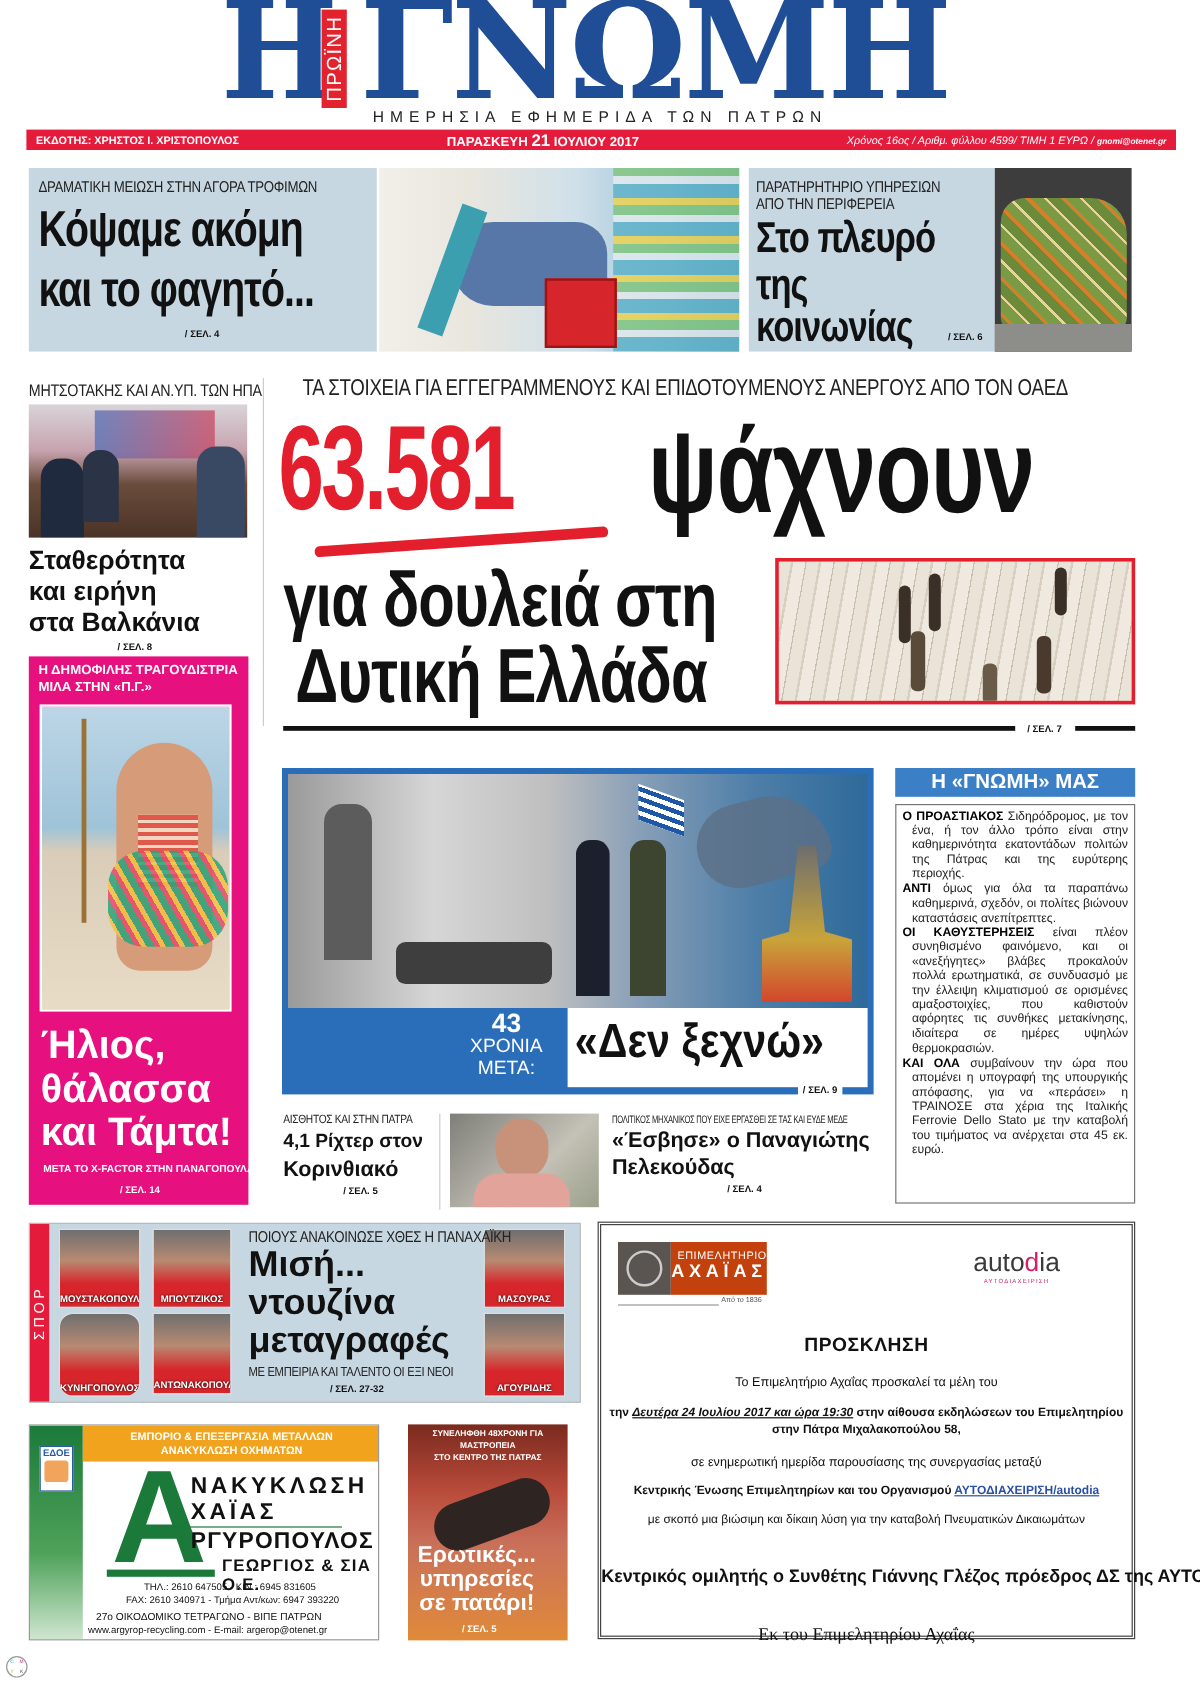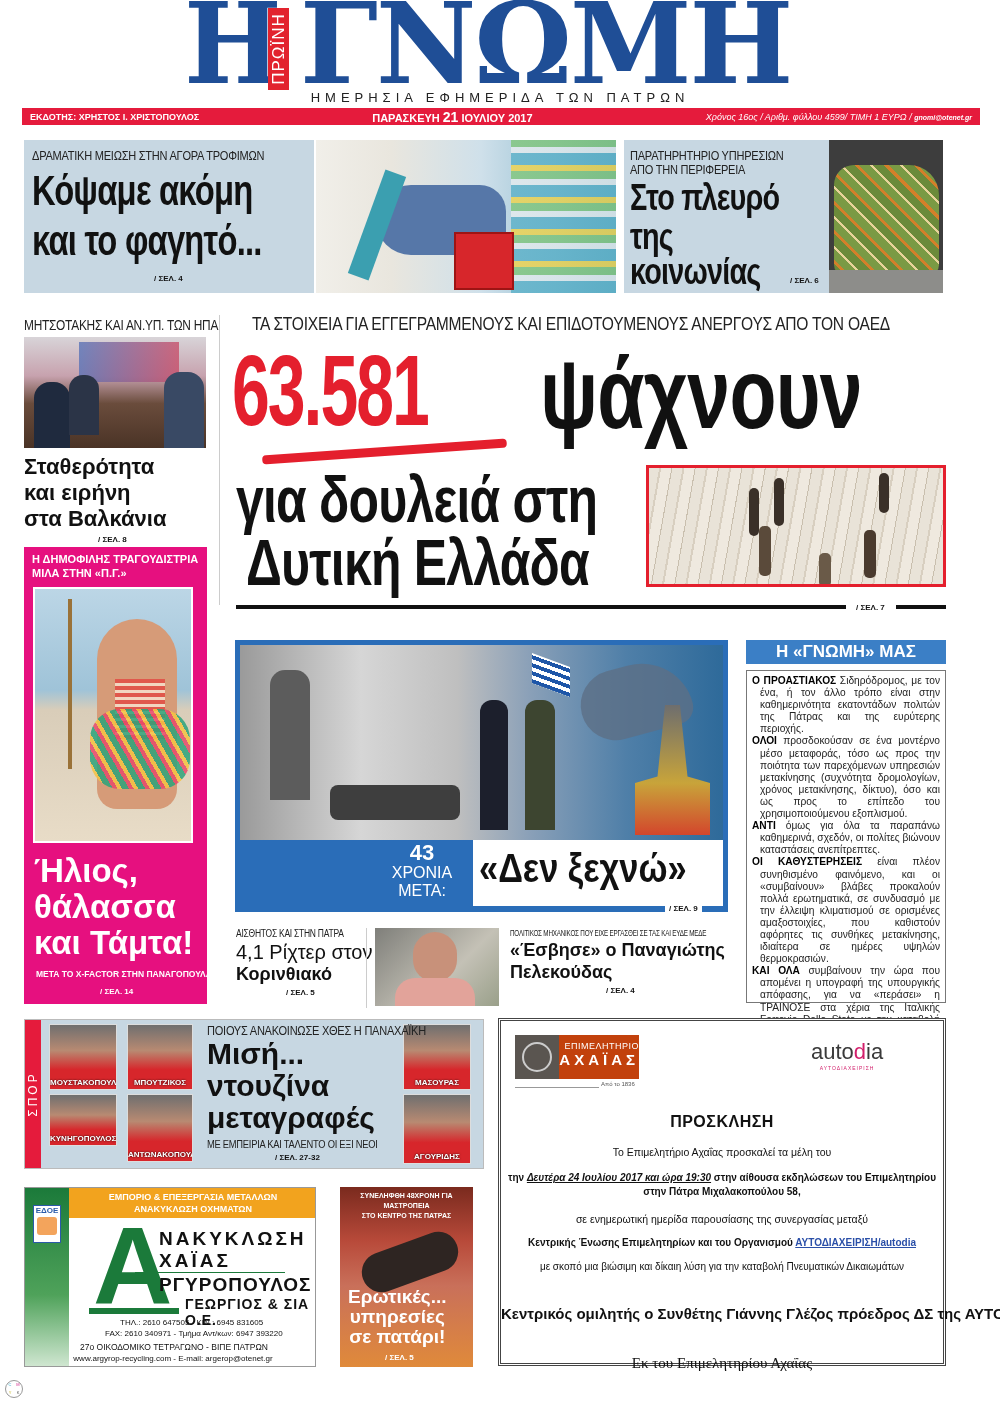--- a/index.html
+++ b/index.html
@@ -166,21 +166,21 @@
     <div style="font-size:16px;line-height:18px;">ΜΕΤΑ:</div>
   </div>
   <div class="abs" style="left:238px;top:200px;width:250px;height:66px;background:#fff;">
     <div style="position:absolute;left:6px;top:4px;font-weight:bold;font-size:40px;line-height:48px;color:#111;transform:scaleX(0.86);transform-origin:left;white-space:nowrap;">«Δεν ξεχνώ»</div>
   </div>
   <div class="abs sel" style="left:430px;top:264px;background:#fff;padding:0 4px;">/ ΣΕΛ. 9</div>
 </div>
 
 <div class="abs" style="left:236px;top:928px;width:130px;height:80px;">
   <div class="kicker" style="font-size:10px;">ΑΙΣΘΗΤΟΣ ΚΑΙ ΣΤΗΝ ΠΑΤΡΑ</div>
-  <div style="font-weight:normal;font-size:20px;line-height:22px;margin-top:2px;white-space:nowrap;">4,1 Ρίχτερ στον</div>
+  <div style="font-weight:bold;font-size:16px;line-height:22px;margin-top:2px;white-space:nowrap;">4,1 Ρίχτερ στον</div>
   <div style="font-weight:bold;font-size:18px;line-height:22px;">Κορινθιακό</div>
   <div class="sel" style="margin-top:3px;margin-left:50px;">/ ΣΕΛ. 5</div>
 </div>
 <div class="abs sep-v" style="left:366px;top:928px;height:80px;"></div>
 <div class="abs photo" style="left:375px;top:928px;width:124px;height:78px;background:linear-gradient(135deg,#7f7f7a,#c4c1b6 60%,#9aa08a);">
   <div class="abs" style="left:38px;top:4px;width:44px;height:50px;background:#c8917a;border-radius:22px;"></div>
   <div class="abs" style="left:20px;top:50px;width:80px;height:28px;background:#e2a39a;border-radius:20px 20px 0 0;"></div>
 </div>
 <div class="abs" style="left:510px;top:928px;width:220px;height:80px;">
   <div class="kicker" style="font-size:9px;transform:scaleX(0.7);">ΠΟΛΙΤΙΚΟΣ ΜΗΧΑΝΙΚΟΣ ΠΟΥ ΕΙΧΕ ΕΡΓΑΣΘΕΙ ΣΕ ΤΑΣ ΚΑΙ ΕΥΔΕ ΜΕΔΕ</div>
@@ -188,38 +188,37 @@
   <div style="font-weight:bold;font-size:18px;line-height:22px;">Πελεκούδας</div>
   <div class="sel" style="margin-top:3px;margin-left:96px;">/ ΣΕΛ. 4</div>
 </div>
 
 <div class="abs" style="left:746px;top:640px;width:200px;height:369px;">
   <div class="opinion-head">
     <span>Η «</span><span>ΓΝΩΜΗ</span><span>» ΜΑΣ</span>
   </div>
   <div class="opinion-body" style="margin-top:6px;height:333px;">
     <p><b>Ο ΠΡΟΑΣΤΙΑΚΟΣ</b><span> Σιδηρόδρομος, με τον ένα, ή τον άλλο τρόπο είναι στην καθημερινότητα εκατοντάδων πολιτών της Πάτρας και της ευρύτερης περιοχής.</span></p>
-    <p><b>ΟΛΟΙ</b><span> προσδοκούσαν σε ένα μοντέρνο μέσο μεταφοράς, τόσο ως προς την ποιότητα των παρεχόμενων υπηρεσιών μετακίνησης (συχνότητα δρομολογίων, χρόνος μετακίνησης, δίκτυο), όσο και ως προς το επίπεδο του χρησιμοποιούμενου εξοπλισμού.</span></p>
     <p><b>ΑΝΤΙ</b><span> όμως για όλα τα παραπάνω καθημερινά, σχεδόν, οι πολίτες βιώνουν καταστάσεις ανεπίτρεπτες.</span></p>
-    <p><b>ΟΙ ΚΑΘΥΣΤΕΡΗΣΕΙΣ</b><span> είναι πλέον συνηθισμένο φαινόμενο, και οι «συμβαίνουν» βλάβες προκαλούν πολλά ερωτηματικά, σε συνδυασμό με την έλλειψη κλιματισμού σε ορισμένες αμαξοστοιχίες, που καθιστούν αφόρητες τις συνθήκες μετακίνησης, ιδιαίτερα σε ημέρες υψηλών θερμοκρασιών.</span></p>
+    <p><b>ΟΙ ΚΑΘΥΣΤΕΡΗΣΕΙΣ</b><span> είναι πλέον συνηθισμένο φαινόμενο, και οι «ανεξήγητες» βλάβες προκαλούν πολλά ερωτηματικά, σε συνδυασμό με την έλλειψη κλιματισμού σε ορισμένες αμαξοστοιχίες, που καθιστούν αφόρητες τις συνθήκες μετακίνησης, ιδιαίτερα σε ημέρες υψηλών θερμοκρασιών.</span></p>
     <p><b>ΚΑΙ ΟΛΑ</b><span> συμβαίνουν την ώρα που απομένει η υπογραφή της υπουργικής απόφασης, για να «περάσει» η ΤΡΑΙΝΟΣΕ στα χέρια της Ιταλικής Ferrovie Dello Stato με την καταβολή του τιμήματος να ανέρχεται στα 45 εκ. ευρώ.</span></p>
   </div>
 </div>
 
 <div class="abs sport-strip" style="left:24px;top:1019px;width:460px;height:150px;border:1px solid #bbb;">
   <div class="abs sport-tag" style="left:0;top:0;width:16px;height:148px;display:flex;align-items:center;justify-content:center;">
     <span style="transform:rotate(-90deg);font-size:12px;letter-spacing:3px;white-space:nowrap;">ΣΠΟΡ</span>
   </div>
   <div class="abs player" style="left:24px;top:4px;width:68px;height:66px;background:linear-gradient(180deg,#6f6f6f 0%,#b88a72 40%,#d7262b 70%);">
       <span class="player-name">ΜΟΥΣΤΑΚΟΠΟΥΛΟΣ</span>
     </div>
   <div class="abs player" style="left:102px;top:4px;width:66px;height:66px;background:linear-gradient(180deg,#6f6f6f 0%,#b88a72 40%,#d7262b 70%);">
       <span class="player-name">ΜΠΟΥΤΖΙΚΟΣ</span>
     </div>
-  <div class="abs player" style="left:24px;top:74px;width:68px;height:52px;background:linear-gradient(180deg,#6f6f6f 0%,#b88a72 40%,#d7262b 70%);">
+  <div class="abs player" style="left:24px;top:74px;width:68px;height:70px;background:linear-gradient(180deg,#6f6f6f 0%,#b88a72 40%,#d7262b 70%);border-radius:12px;">
       <span class="player-name">ΚΥΝΗΓΟΠΟΥΛΟΣ</span>
     </div>
   <div class="abs player" style="left:102px;top:74px;width:66px;height:68px;background:linear-gradient(180deg,#6f6f6f 0%,#b88a72 40%,#d7262b 70%);">
       <span class="player-name">ΑΝΤΩΝΑΚΟΠΟΥΛΟΣ</span>
     </div>
   <div class="abs player" style="left:378px;top:4px;width:68px;height:66px;background:linear-gradient(180deg,#6f6f6f 0%,#b88a72 40%,#d7262b 70%);">
       <span class="player-name">ΜΑΣΟΥΡΑΣ</span>
     </div>
   <div class="abs player" style="left:378px;top:74px;width:68px;height:70px;background:linear-gradient(180deg,#6f6f6f 0%,#b88a72 40%,#d7262b 70%);">
       <span class="player-name">ΑΓΟΥΡΙΔΗΣ</span>

